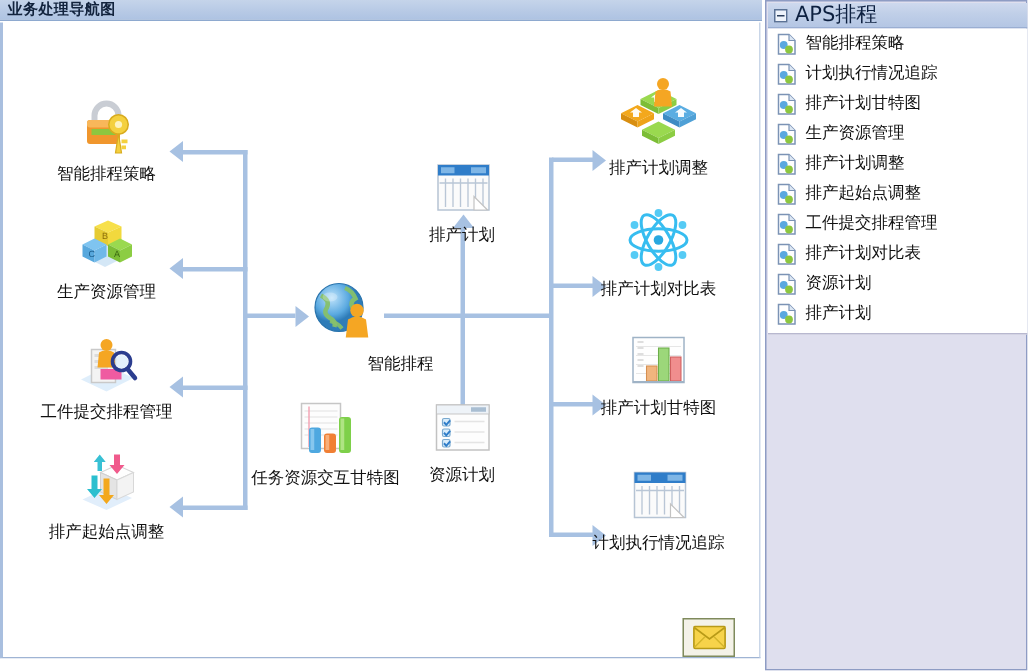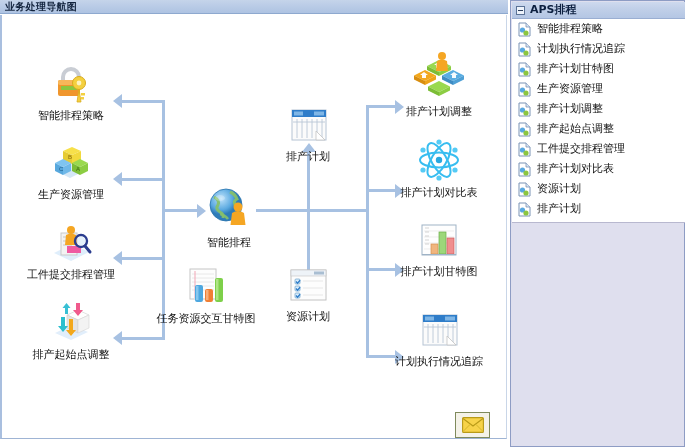--- a/index.html
+++ b/index.html
@@ -73,21 +73,21 @@
   }
   .node .ico{
     display:block;margin:0 auto 3px auto;
     width:46px;height:44px;position:relative;
   }
   .node .cap{
     display:block;font-size:11px;color:#111;
     line-height:13px;white-space:nowrap;
     font-weight:normal;
   }
-  .node.center .cap{font-size:11px;}
+  .node.center .cap{font-size:11px;text-align:right;}
 
   
   .ico svg{display:block;width:100%;height:100%;}
 
   
   #mail-button{
     position:absolute;left:455px;top:412px;width:35px;height:26px;
     border:1px solid #7f8a5c;background:#f4f2e8;
     box-sizing:border-box;
     display:flex;align-items:center;justify-content:center;
@@ -112,21 +112,21 @@
   }
   #collapse-icon{
     width:9px;height:9px;margin-left:4px;margin-right:5px;
     border:1px solid #5b7296;background:#eef3fb;
     position:relative;box-sizing:border-box;flex:0 0 auto;
   }
   #collapse-icon:after{
     content:"";position:absolute;left:1px;top:3px;width:5px;height:1px;background:#2b3e5c;
   }
   #right-header-title{
-    font-size:11px;font-weight:bold;color:#0d2040;line-height:14px;
+    font-size:14px;font-weight:normal;color:#0d2040;line-height:14px;
   }
   #right-list{
     position:absolute;left:1px;top:18px;width:173px;height:204px;
     background:#ffffff;
     border-bottom:1px solid #b8b8cf;
     box-sizing:border-box;
     overflow:hidden;
   }
   .list-item{
     height:20px;display:flex;align-items:center;padding-left:6px;
@@ -302,21 +302,21 @@
             <line x1="31" y1="14" x2="31" y2="33"></line>
             <line x1="36" y1="14" x2="36" y2="33"></line>
             <line x1="7" y1="17" x2="39" y2="17"></line>
           </g>
           <path d="M30 26 l9 9 -9 0 z" fill="#fff" stroke="#c3c3c3" stroke-width="0.8"></path>
         </svg>
       </span>
       <span class="cap">排产计划</span>
     </div>
 
-    <div class="node" style="left:144px;top:250px;">
+    <div class="node" style="left:155px;top:250px;">
       <span class="ico" style="width:56px;height:44px;">
         <svg viewBox="0 0 56 44">
           <rect x="12" y="4" width="26" height="30" fill="#fdfdfd" stroke="#c6c6c6" stroke-width="1"></rect>
           <g stroke="#e2e2e2" stroke-width="0.8">
             <line x1="14" y1="9" x2="36" y2="9"></line>
             <line x1="14" y1="13" x2="36" y2="13"></line>
             <line x1="14" y1="17" x2="36" y2="17"></line>
             <line x1="14" y1="21" x2="36" y2="21"></line>
             <line x1="14" y1="25" x2="36" y2="25"></line>
           </g>

